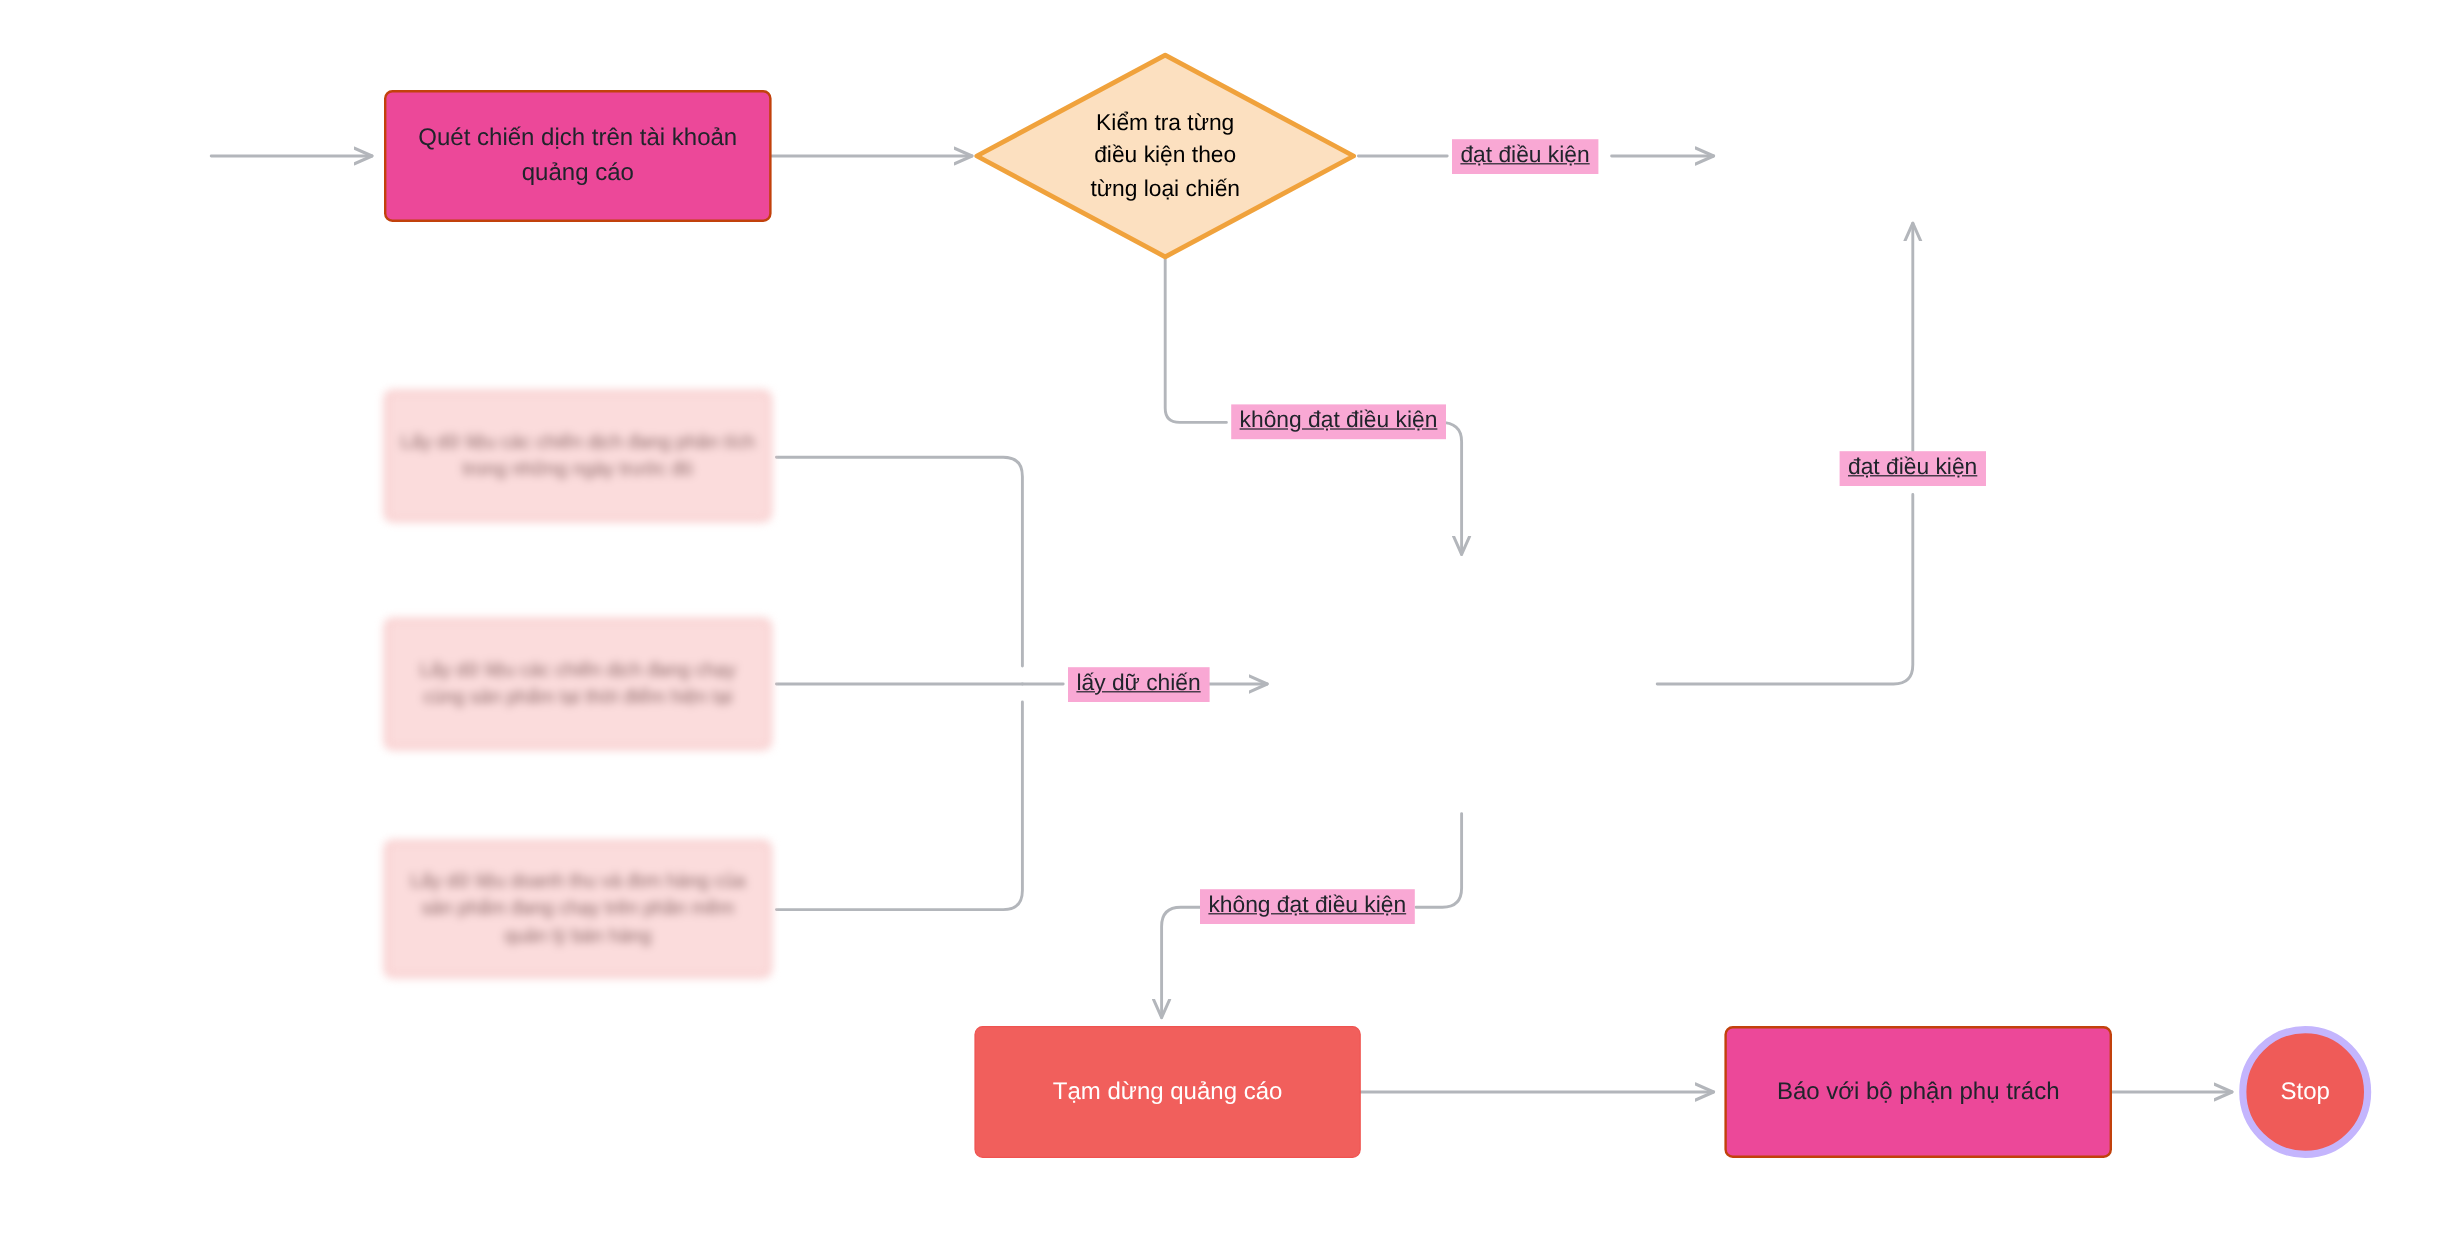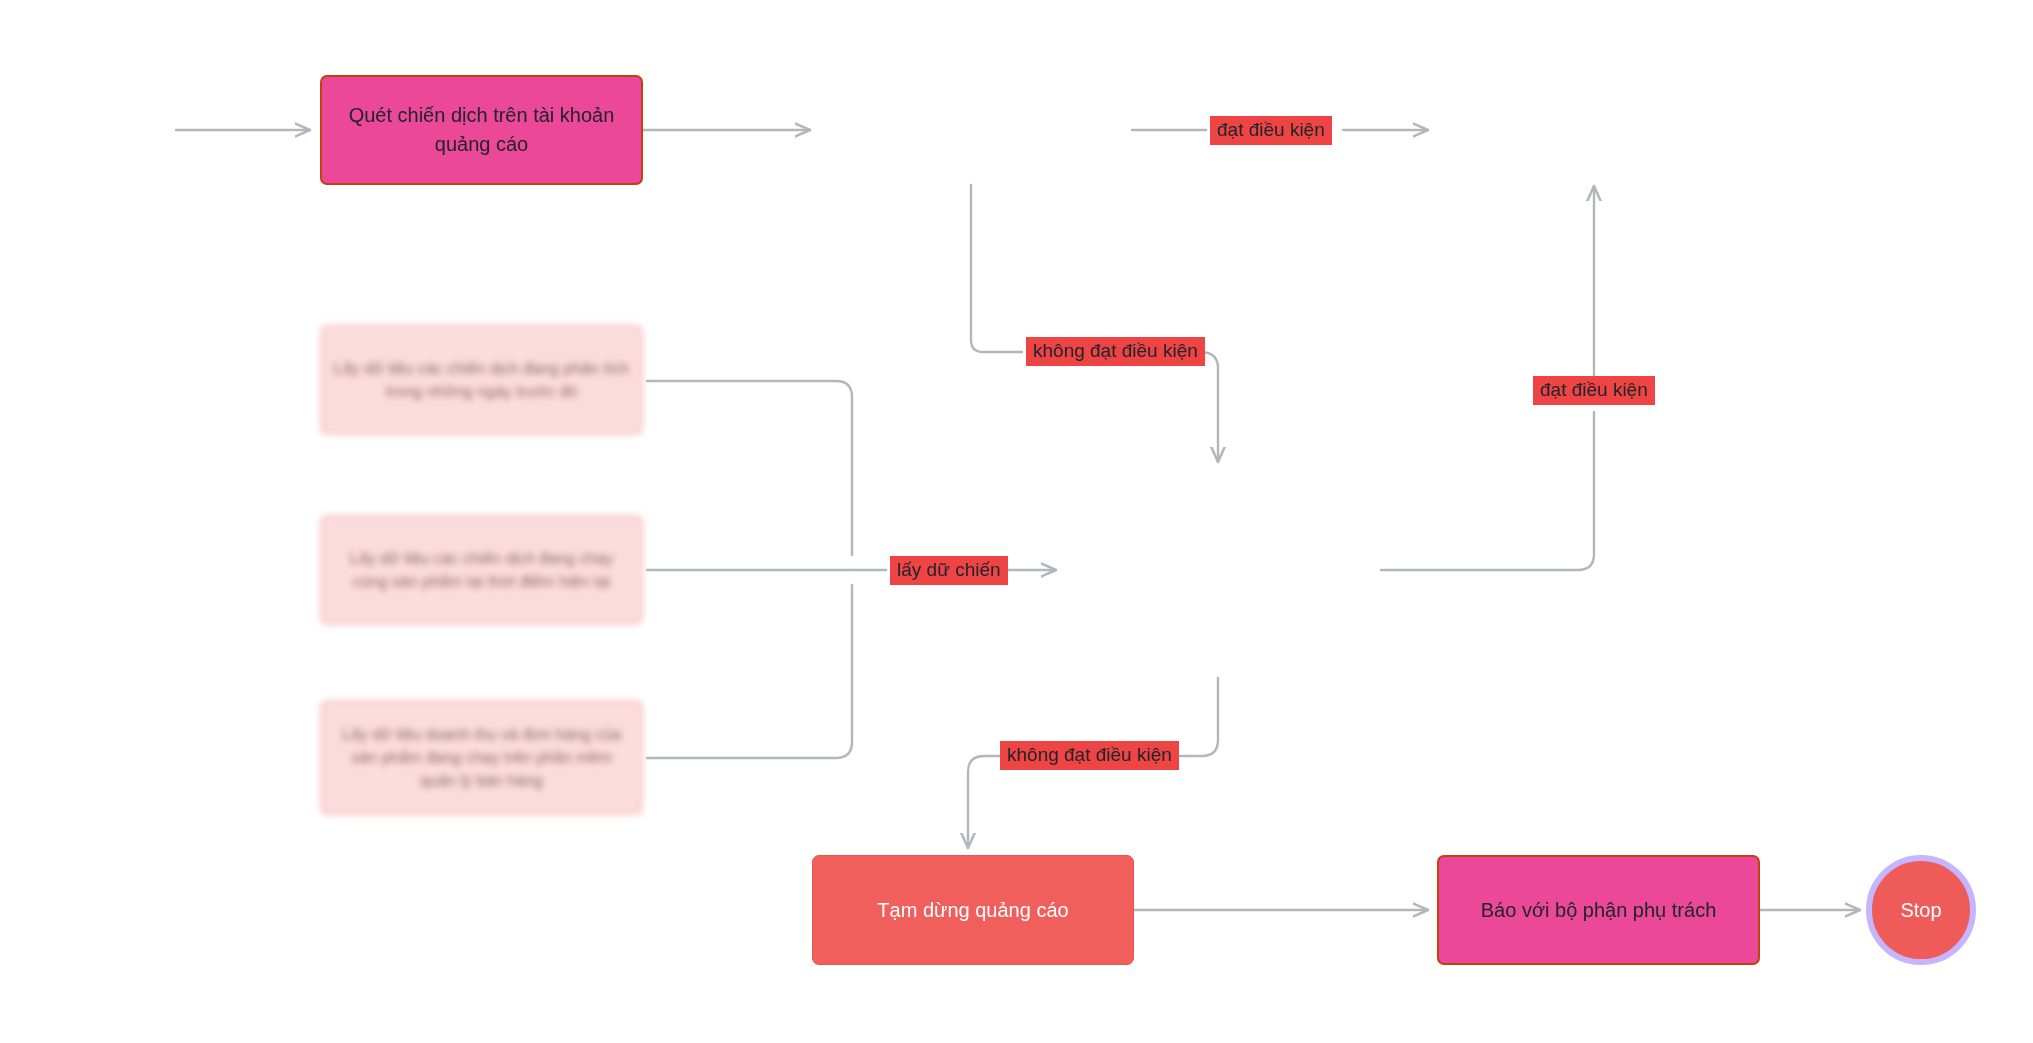--- a/index.html
+++ b/index.html
@@ -104,26 +104,27 @@
   .n-stop {
     background: #ef5b58;
     border: 6px solid #c4b5fd;
     color: #ffffff;
   }
 
   
   .edge-label {
     position: absolute;
     z-index: 4;
-    background: #ef4444;
+    background: #f9a8d4;
     color: #20242b;
     font-size: 19px;
     white-space: nowrap;
     padding: 2px 7px;
     line-height: 1.3;
+    text-decoration: underline;
   }
 </style>
 </head>
 <body>
 
 <div id="canvas">
 
   <svg id="edges" viewBox="0 0 2033 1043" xmlns="http://www.w3.org/2000/svg">
     <defs>
       <marker id="arrow" viewBox="0 0 10 10" refX="9" refY="5" markerWidth="7" markerHeight="7" orient="auto-start-reverse">
@@ -159,20 +160,28 @@
       <path d="M 1760 910 L 1860 910" marker-end="url(#arrow)"></path>
     </g>
   </svg>
 
 
   <div class="node rect n-blue" style="left:320px; top:75px; width:323px; height:110px; font-size:20px;">
     <span class="label">Quét chiến dịch trên tài khoản
 quảng cáo</span>
   </div>
 
+  <div class="diamond-wrap" style="left:810px; top:42px; width:322px; height:176px;">
+    <svg width="322" height="176" viewBox="0 0 322 176" xmlns="http://www.w3.org/2000/svg">
+      <polygon points="161,4 318,88 161,172 4,88" fill="#fce0c0" stroke="#f0a23c" stroke-width="4" stroke-linejoin="round"></polygon>
+    </svg>
+    <span class="label" style="font-size:19px; width:250px;">Kiểm tra từng
+điều kiện theo
+từng loại chiến</span>
+  </div>
 
 
   <div class="node rect n-pink" style="left:320px; top:325px; width:323px; height:110px; font-size:16px;">
     <span class="label">Lấy dữ liệu các chiến dịch đang phân tích trong những ngày trước đó</span>
   </div>
 
   <div class="node rect n-pink" style="left:320px; top:515px; width:323px; height:110px; font-size:16px;">
     <span class="label">Lấy dữ liệu các chiến dịch đang chạy cùng sản phẩm tại thời điểm hiện tại</span>
   </div>
 

